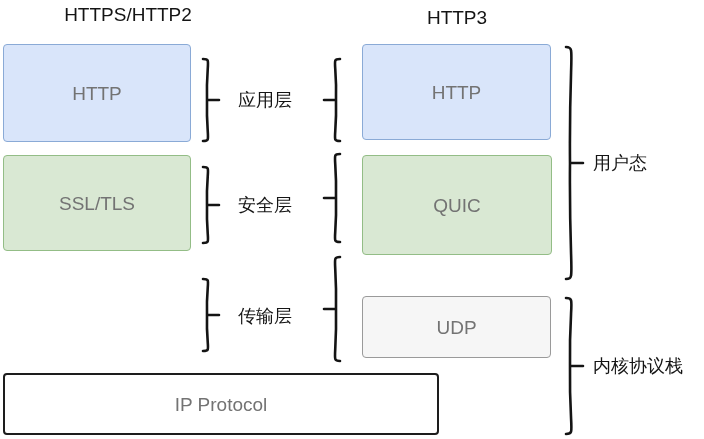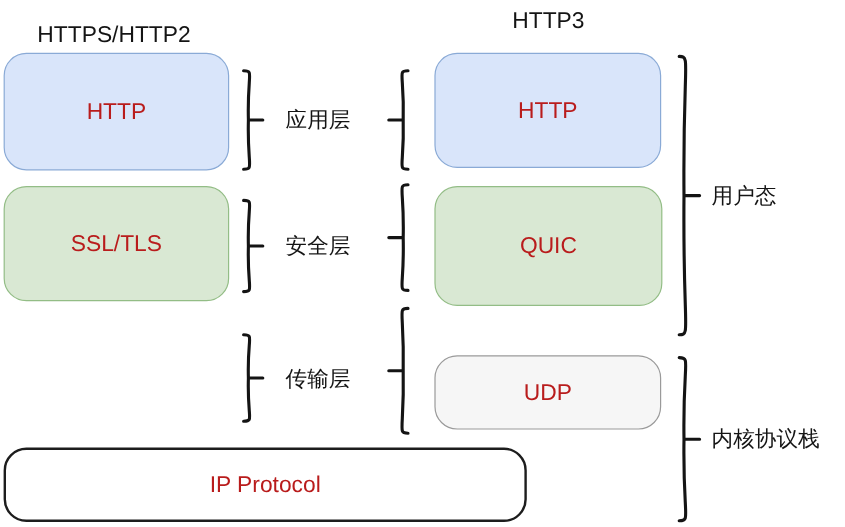--- a/index.html
+++ b/index.html
@@ -30,22 +30,22 @@
     text-align: center;
   }
   .box {
     position: absolute;
     box-sizing: border-box;
     display: flex;
     align-items: center;
     justify-content: center;
     font-size: 19px;
     line-height: 1;
-    color: #b91c1c;
-    border-radius: 19px;
+    color: #737373;
+    border-radius: 4px;
     border-width: 1.3px;
     border-style: solid;
   }
   .box.blue {
     background: #d9e5fa;
     border-color: #8aaad6;
   }
   .box.green {
     background: #d9e8d3;
     border-color: #93bd86;
@@ -72,21 +72,21 @@
   .brace svg {
     display: block;
     overflow: visible;
   }
 </style>
 </head>
 <body>
 
 <div id="canvas">
 
-  <div class="col-title" style="left:0px; top:20px; width:190px;">HTTPS/HTTP2</div>
+  <div class="col-title" style="left:0px; top:5px; width:190px;padding-left:33px;">HTTPS/HTTP2</div>
 
   <div class="col-title" style="left:362px; top:8px; width:190px;">HTTP3</div>
 
   <div class="box blue" style="left:3px; top:44px; width:188px; height:98px;">HTTP</div>
 
   <div class="box green" style="left:3px; top:155px; width:188px; height:96px;">SSL/TLS</div>
 
 
   <div class="box blue" style="left:362px; top:44px; width:189px; height:96px;">HTTP</div>
 

